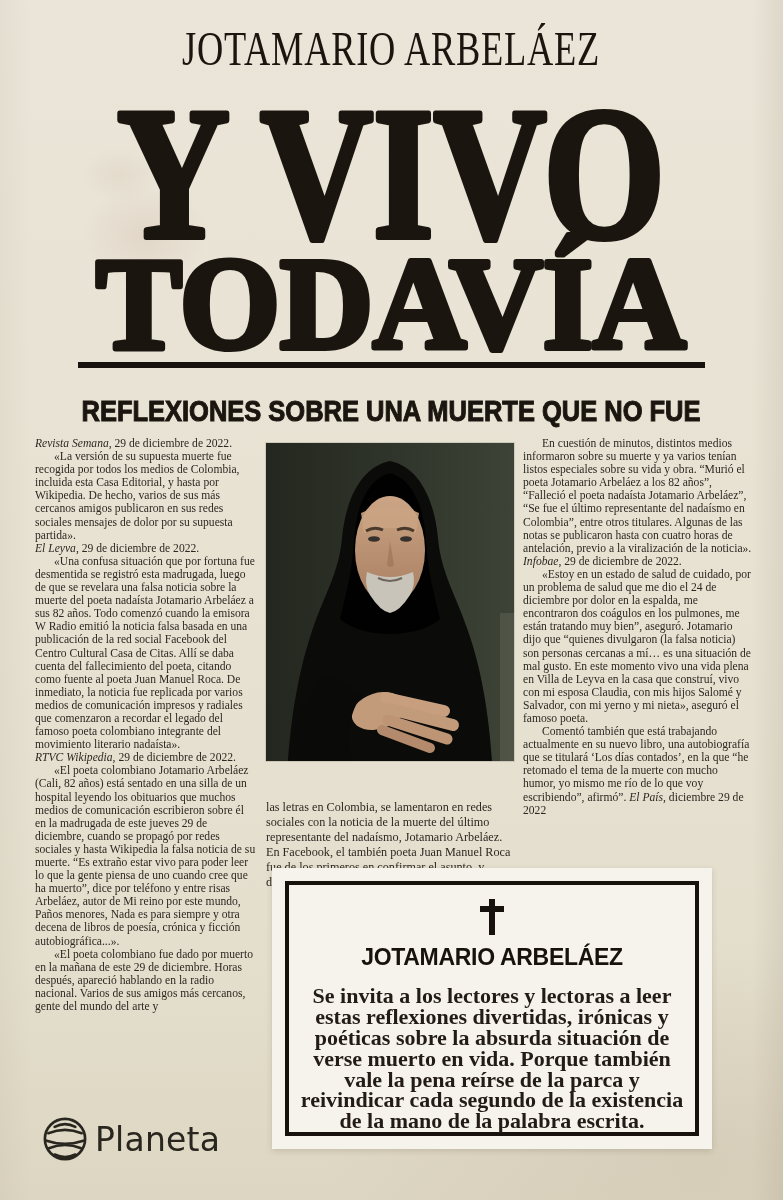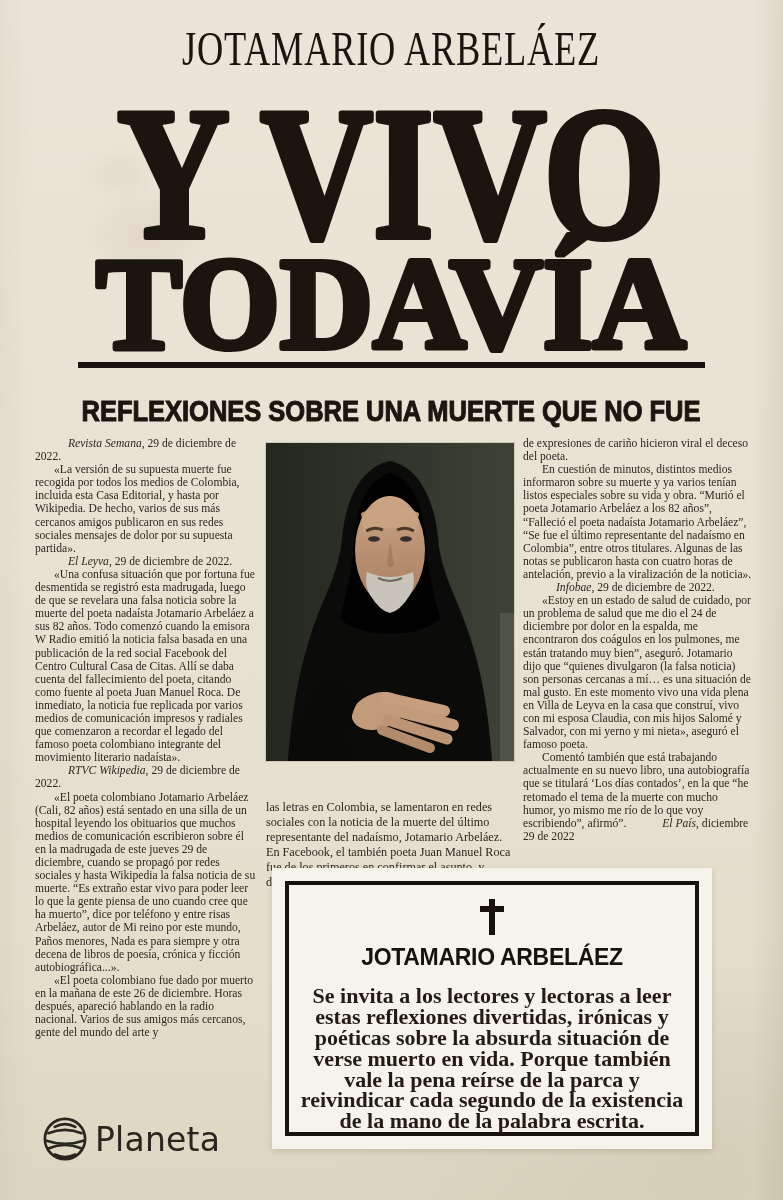--- a/index.html
+++ b/index.html
@@ -22,21 +22,21 @@
   .subtitle-t{font-family:"Liberation Sans",sans-serif;font-weight:700;stroke:#1a150f;stroke-width:1;paint-order:stroke;}
   .rule{left:78px;top:362px;width:627px;height:6px;background:#17120d;}
   
   .cols{left:35px;top:437px;width:717px;display:flex;gap:9px;}
   .col{color:#2d2721;font-size:11.6px;line-height:13.1px;text-align:left;}
   .col-left{width:222px;height:692px;overflow:hidden;}
   .col-right{width:229px;height:428px;overflow:hidden;}
   .col-mid{width:248px;}
   .bp{margin:0;}
   .ind{text-indent:19px;}
-  .bp .it{font-style:italic;margin-left:33px;}
+  .bp .it{font-style:italic;}
   
   .photo{width:248px;height:318px;margin-top:6px;box-shadow:0 0 0 1px rgba(60,55,40,0.15);}
   .caption{margin-top:36px;font-size:12.2px;line-height:14.9px;color:#2d2721;}
   
   .panel{left:272px;top:868px;width:440px;height:281px;background:#f5f3ec;box-shadow:0 2px 6px rgba(80,70,50,0.18);}
   .obit-border{position:absolute;left:13px;top:13px;right:13px;bottom:13px;border:4px solid #17120d;display:flex;flex-direction:column;align-items:center;}
   .cross{position:relative;width:26px;height:36px;margin-top:14px;}
   .cross .v{position:absolute;left:10px;top:0;width:6px;height:36px;background:#17120d;}
   .cross .h{position:absolute;left:1px;top:7px;width:24px;height:6px;background:#17120d;}
   .obit-name{margin-top:11px;font-family:"Liberation Sans",sans-serif;font-weight:700;font-size:23px;letter-spacing:-0.3px;color:#17120d;}
@@ -58,21 +58,21 @@
 
 <div class="abs cols">
 
   <div class="col col-left">
     <p class="bp"><span class="it">Revista Semana</span><span>, 29 de diciembre de 2022.</span></p>
     <p class="bp ind"><span>«La versión de su supuesta muerte fue recogida por todos los medios de Colombia, incluida esta Casa Editorial, y hasta por Wikipedia. De hecho, varios de sus más cercanos amigos publicaron en sus redes sociales mensajes de dolor por su supuesta partida».</span></p>
     <p class="bp"><span class="it">El Leyva</span><span>, 29 de diciembre de 2022.</span></p>
     <p class="bp ind"><span>«Una confusa situación que por fortuna fue desmentida se registró esta madrugada, luego de que se revelara una falsa noticia sobre la muerte del poeta nadaísta Jotamario Arbeláez a sus 82 años. Todo comenzó cuando la emisora W Radio emitió la noticia falsa basada en una publicación de la red social Facebook del Centro Cultural Casa de Citas. Allí se daba cuenta del fallecimiento del poeta, citando como fuente al poeta Juan Manuel Roca. De inmediato, la noticia fue replicada por varios medios de comunicación impresos y radiales que comenzaron a recordar el legado del famoso poeta colombiano integrante del movimiento literario nadaísta».</span></p>
     <p class="bp"><span class="it">RTVC Wikipedia</span><span>, 29 de diciembre de 2022.</span></p>
     <p class="bp ind"><span>«El poeta colombiano Jotamario Arbeláez (Cali, 82 años) está sentado en una silla de un hospital leyendo los obituarios que muchos medios de comunicación escribieron sobre él en la madrugada de este jueves 29 de diciembre, cuando se propagó por redes sociales y hasta Wikipedia la falsa noticia de su muerte. “Es extraño estar vivo para poder leer lo que la gente piensa de uno cuando cree que ha muerto”, dice por teléfono y entre risas Arbeláez, autor de Mi reino por este mundo, Paños menores, Nada es para siempre y otra decena de libros de poesía, crónica y ficción autobiográfica...».</span></p>
-    <p class="bp ind"><span>«El poeta colombiano fue dado por muerto en la mañana de este 26 de diciembre. Horas después, apareció hablando en la radio nacional. Varios de sus amigos más cercanos, gente del mundo del arte y</span></p>
+    <p class="bp ind"><span>«El poeta colombiano fue dado por muerto en la mañana de este 29 de diciembre. Horas después, apareció hablando en la radio nacional. Varios de sus amigos más cercanos, gente del mundo del arte y</span></p>
   </div>
 
   <div class="col col-mid">
     <svg class="photo" width="248" height="318" viewBox="0 0 248 318">
       <defs>
         <linearGradient id="pbg" x1="0" y1="0" x2="1" y2="0">
           <stop offset="0" stop-color="#23271f"></stop>
             <stop offset="0.55" stop-color="#31362c"></stop>
             <stop offset="1" stop-color="#3e4337"></stop>
         </linearGradient>
@@ -107,21 +107,20 @@
         <line x1="122" y1="277" x2="181" y2="296" stroke="#bd9574" stroke-width="11"></line>
         <line x1="116" y1="287" x2="164" y2="305" stroke="#b38b6c" stroke-width="10"></line>
       </g>
 
       <path fill="#0a0a09" d="M22 318 L86 318 C 80 290 84 268 96 252 L 60 230 C 40 252 28 280 22 318 Z"></path>
     </svg>
     <div class="caption">las letras en Colombia, se lamentaron en redes sociales con la noticia de la muerte del último representante del nadaísmo, Jotamario Arbeláez. En Facebook, el también poeta Juan Manuel Roca fue de los primeros en confirmar el asunto, y después de él, un buen número</div>
   </div>
 
   <div class="col col-right">
-    <p class="bp"><span>de expresiones de cariño hicieron viral el deceso del poeta.</span></p>
     <p class="bp ind"><span>En cuestión de minutos, distintos medios informaron sobre su muerte y ya varios tenían listos especiales sobre su vida y obra. “Murió el poeta Jotamario Arbeláez a los 82 años”, “Falleció el poeta nadaísta Jotamario Arbeláez”, “Se fue el último representante del nadaísmo en Colombia”, entre otros titulares. Algunas de las notas se publicaron hasta con cuatro horas de antelación, previo a la viralización de la noticia». </span><span class="it">Infobae</span><span>, 29 de diciembre de 2022.</span></p>
     <p class="bp ind"><span>«Estoy en un estado de salud de cuidado, por un problema de salud que me dio el 24 de diciembre por dolor en la espalda, me encontraron dos coágulos en los pulmones, me están tratando muy bien”, aseguró. Jotamario dijo que “quienes divulgaron (la falsa noticia) son personas cercanas a mí… es una situación de mal gusto. En este momento vivo una vida plena en Villa de Leyva en la casa que construí, vivo con mi esposa Claudia, con mis hijos Salomé y Salvador, con mi yerno y mi nieta», aseguró el famoso poeta.</span></p>
     <p class="bp ind"><span>Comentó también que está trabajando actualmente en su nuevo libro, una autobiografía que se titulará ‘Los días contados’, en la que “he retomado el tema de la muerte con mucho humor, yo mismo me río de lo que voy escribiendo”, afirmó”. </span><span class="it">El País</span><span>, diciembre 29 de 2022</span></p>
   </div>
 </div>
 
 <div class="abs panel">
   <div class="obit-border">
     <div class="cross">
         <div class="v"></div>

